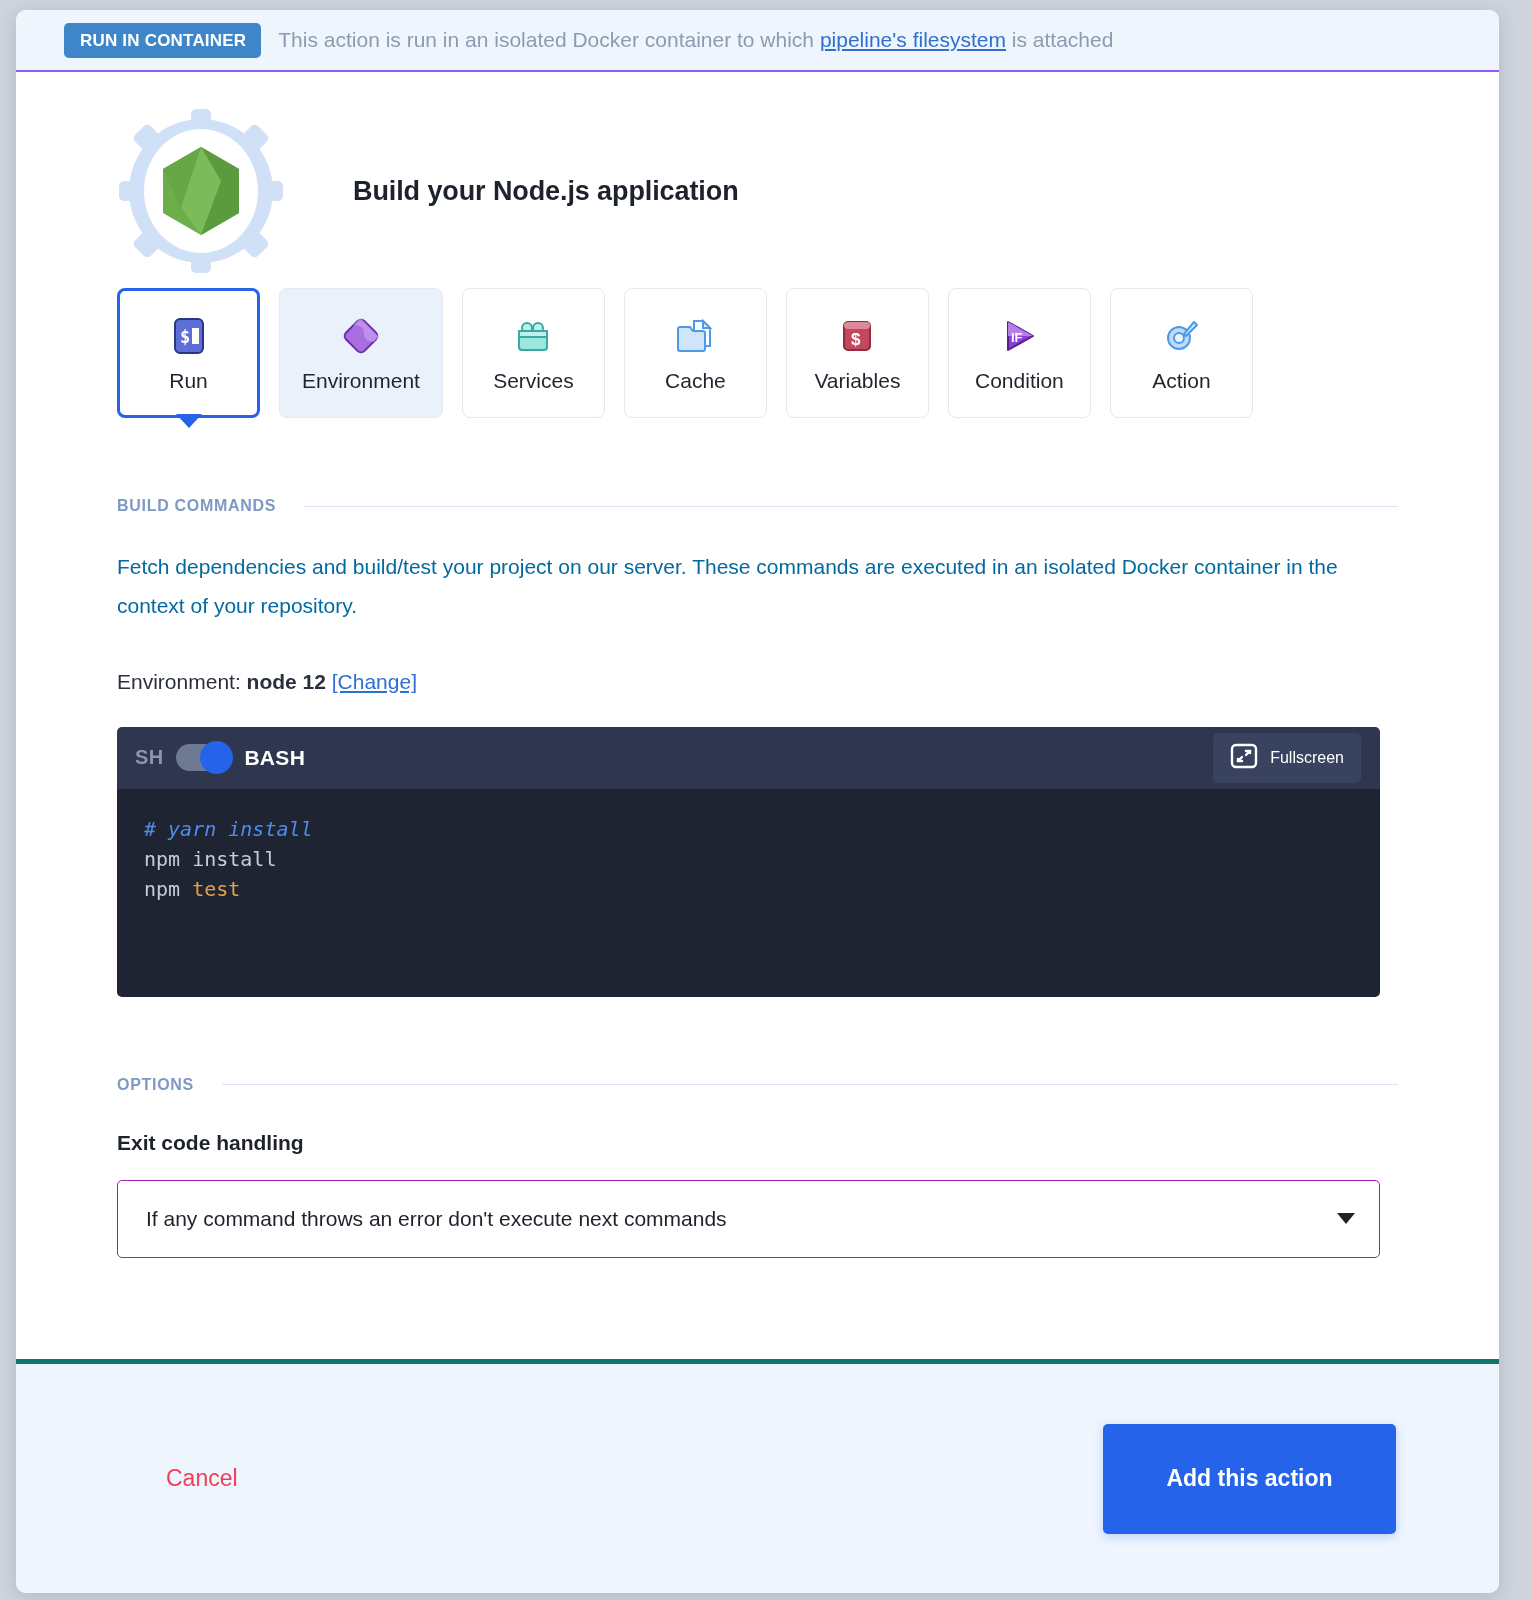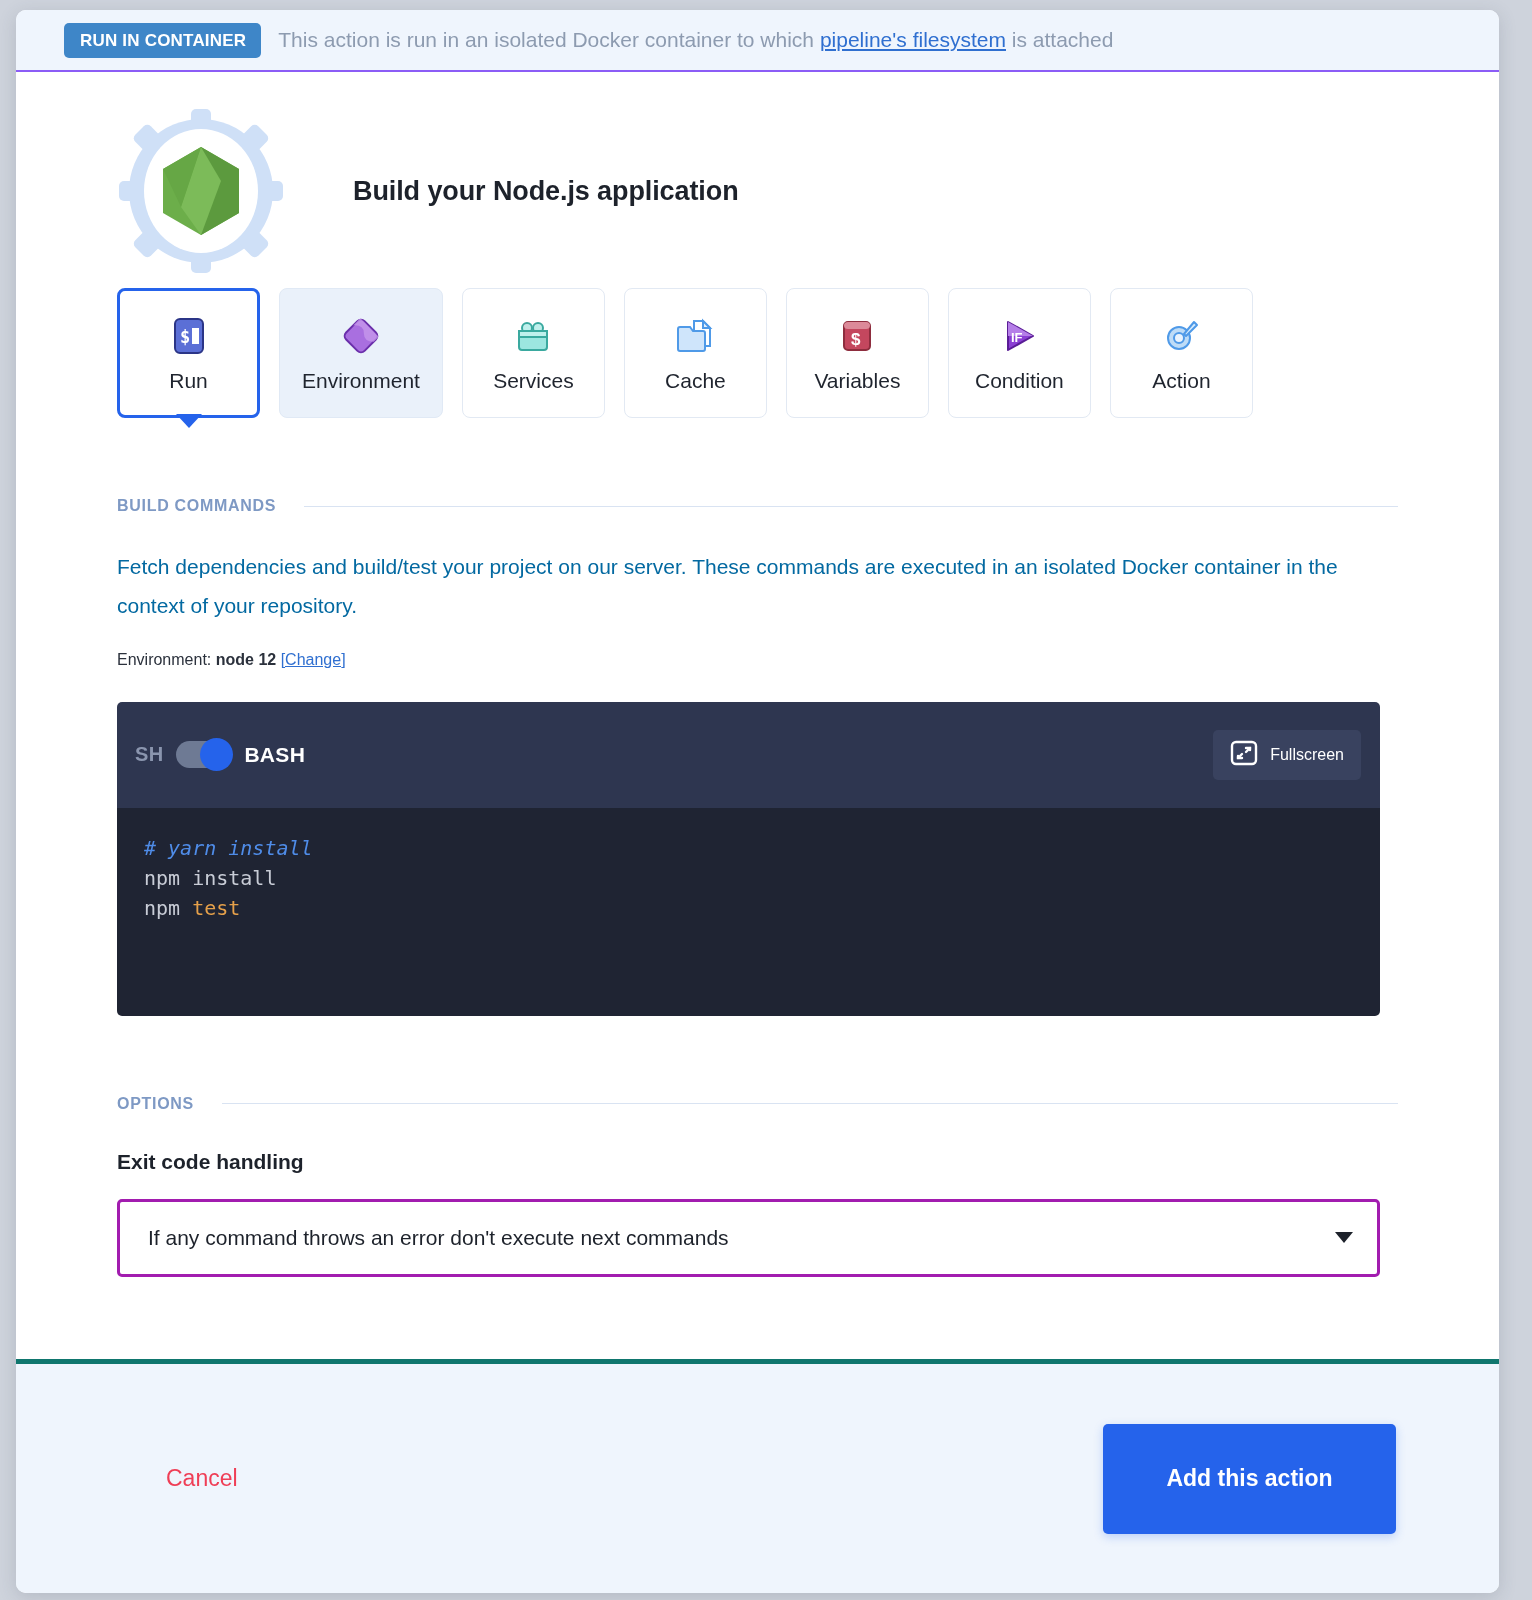--- a/index.html
+++ b/index.html
@@ -149,36 +149,36 @@
   }
 
   .para {
     margin-top: 33px;
     font-size: 21px;
     line-height: 1.85;
     color: #0369a1;
     max-width: 1265px;
   }
   .env-line {
-    margin-top: 25px;
-    font-size: 16px;
+    margin-top: 44px;
+    font-size: 21px;
     color: #2b313c;
   }
   .env-line b { font-weight: bold; }
   .env-line .lnk { color: #2f6fd0; }
 
   
   .editor {
     margin-top: 33px;
     width: 1263px;
     border-radius: 5px;
     overflow: hidden;
   }
   .editor-bar {
-    height: 106px;
+    height: 62px;
     background: #2e3650;
     display: flex;
     align-items: center;
     padding: 0 19px 0 18px;
   }
   .sh-label {
     color: #8a95ae;
     font-size: 20px;
     font-weight: bold;
     letter-spacing: .3px;
@@ -232,21 +232,21 @@
   .field-label {
     margin-top: 37px;
     font-size: 21px;
     font-weight: bold;
     color: #1d222b;
   }
   .select {
     margin-top: 25px;
     width: 1263px;
     height: 78px;
-    border: 3px solid #a21caf;
+    border: 1px solid #a21caf;
     border-radius: 5px;
     background: #ffffff;
     display: flex;
     align-items: center;
     padding: 0 24px 0 28px;
     cursor: pointer;
   }
   .select .sel-value { font-size: 21px; color: #1d222b; }
   .select .caret {
     margin-left: auto;

